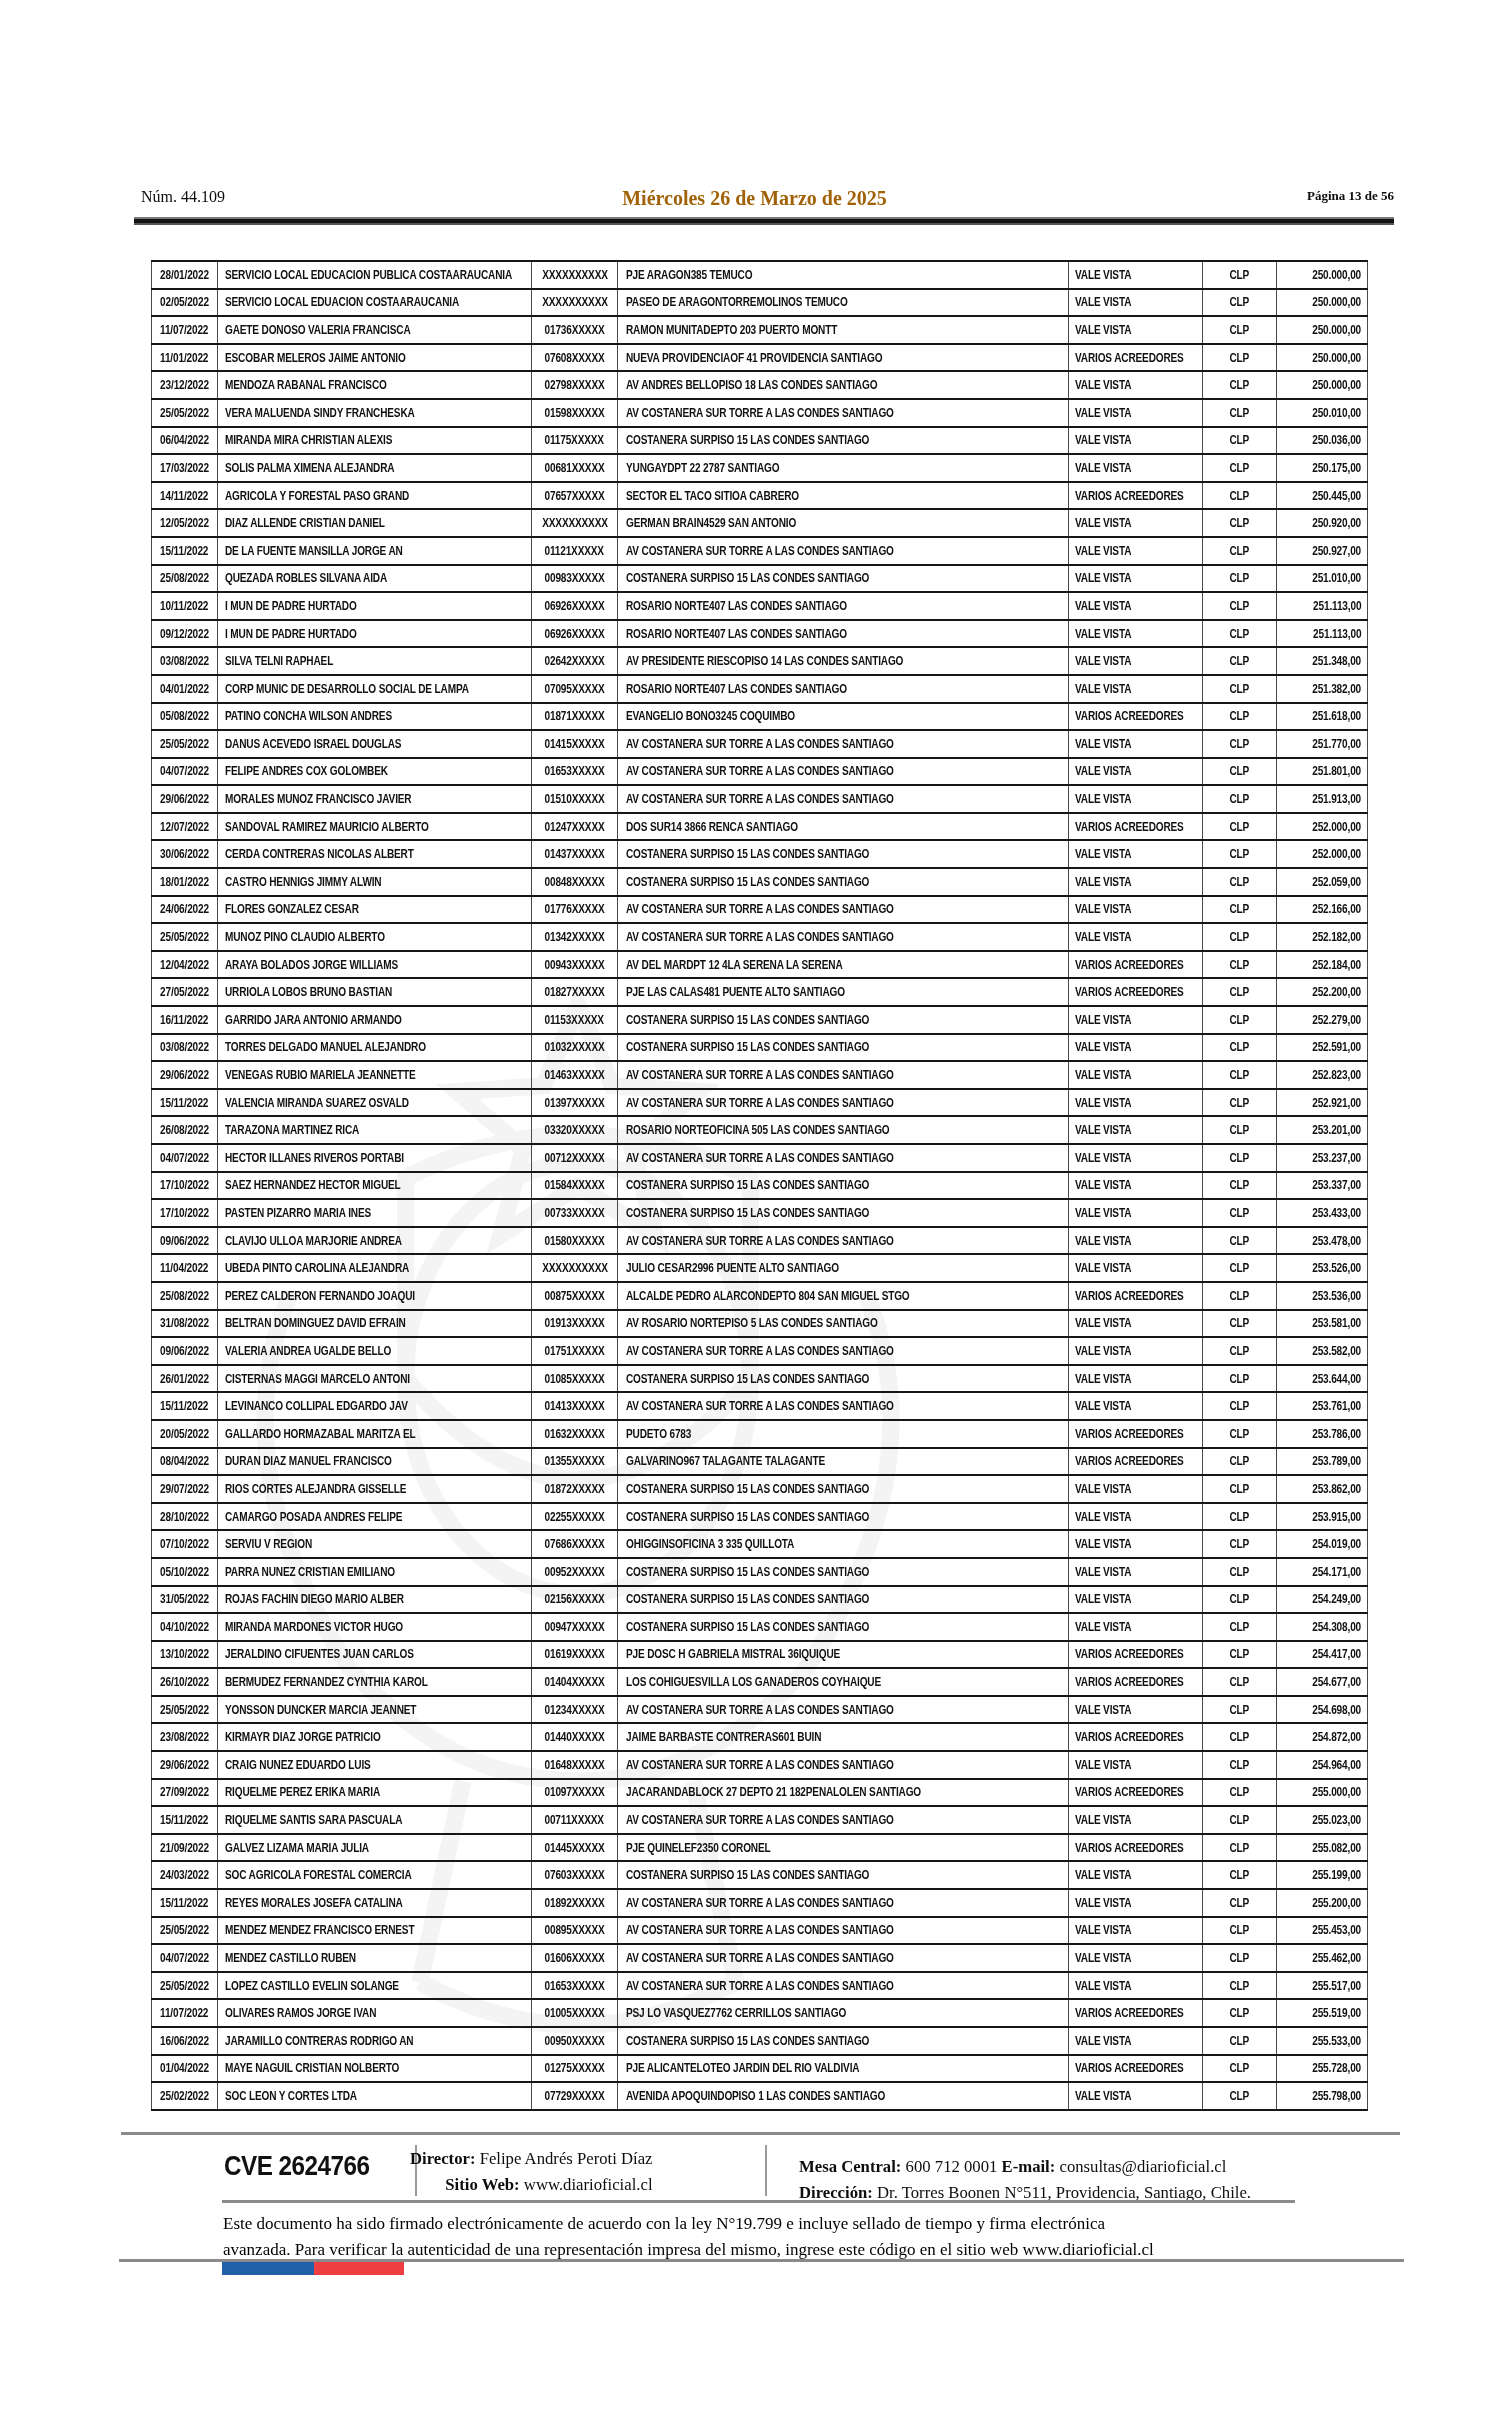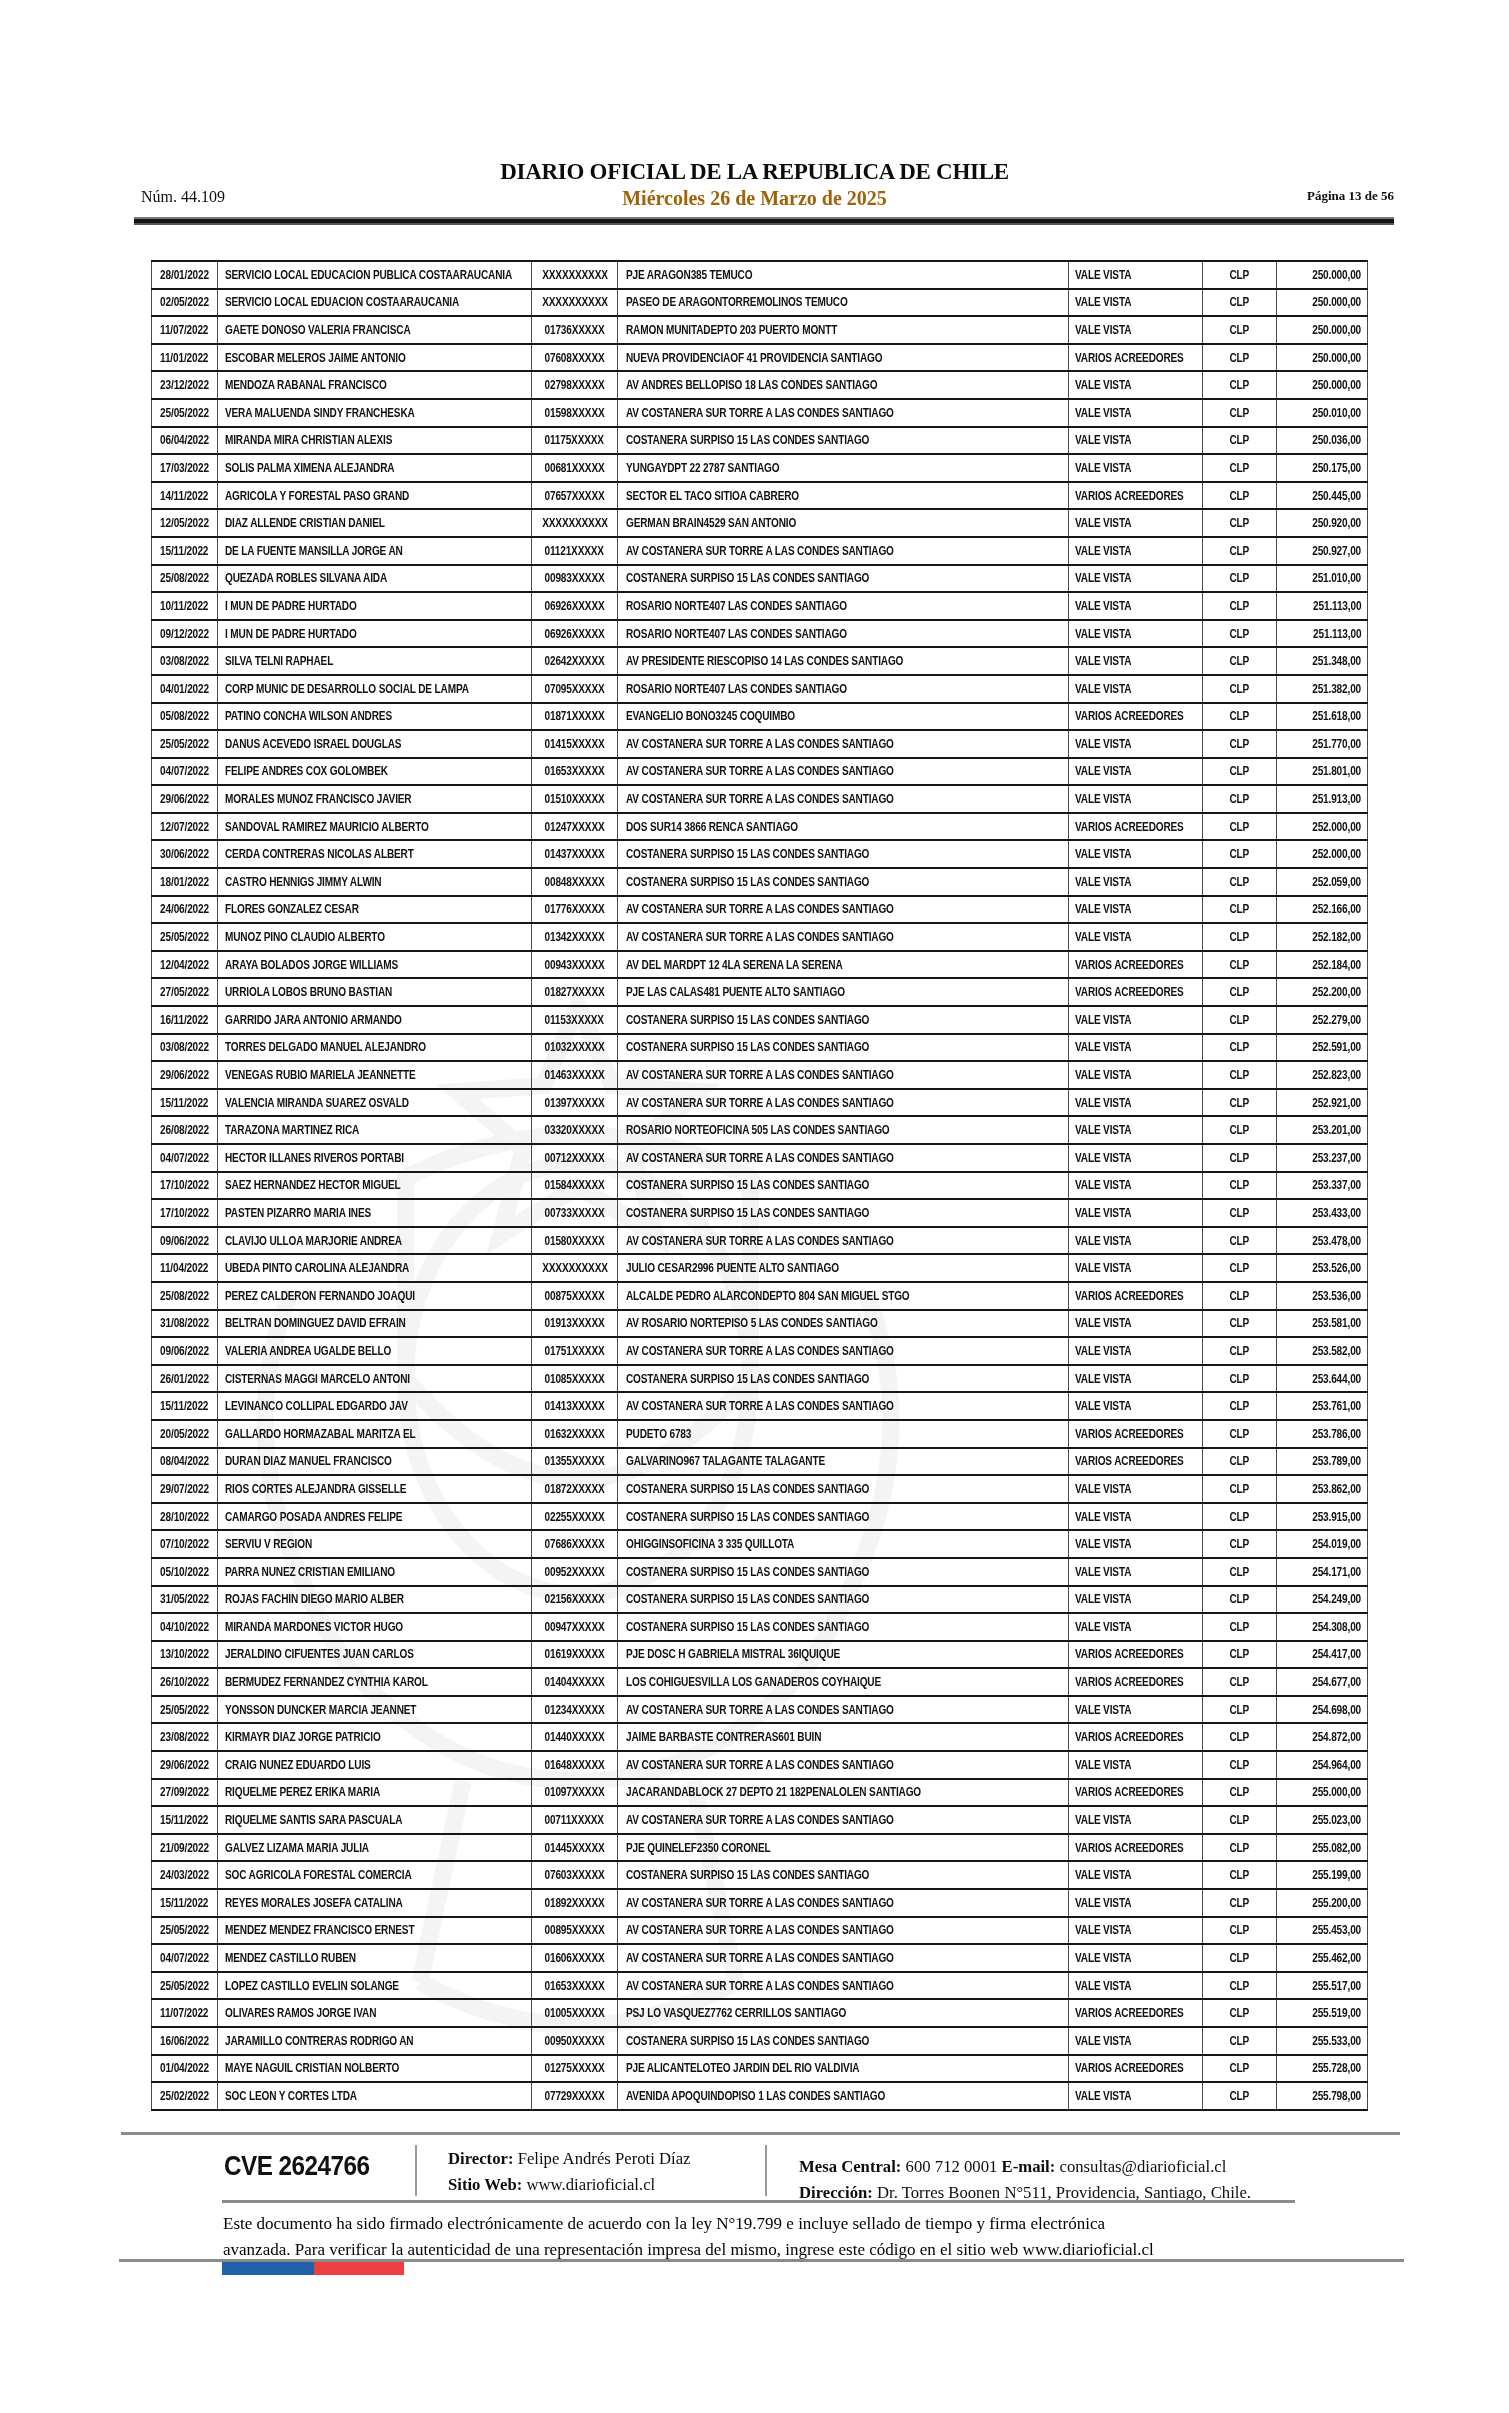--- a/index.html
+++ b/index.html
@@ -90,39 +90,38 @@
   }
   .vsep{position:absolute;width:1.7px;background:#9a9a9a;}
   #vsep1{left:415px;top:2145px;height:51px;}
   #vsep2{left:765px;top:2145px;height:51px;}
   .footer-serif{
     position:absolute;
     font-family:"Liberation Serif",serif;
     font-size:16.7px;color:#0d0d0d;line-height:26px;
     white-space:nowrap;
   }
-  #director-block{left:448px;top:2146px;}
+  #director-block{left:410px;top:2146px;text-align:right;}
   #contact-block{left:799px;top:2146px;margin-top:8px;}
   .footer-serif b{font-weight:bold;}
   .legal-text{
     position:absolute;left:223px;top:2211px;width:1080px;
     font-family:"Liberation Serif",serif;
     font-size:17px;color:#000000;line-height:26px;
   }
   .flag{position:absolute;top:2262px;height:13.2px;}
   #flag-blue{left:222px;width:92px;background:var(--flag-blue,#2061a9);}
   #flag-red{left:314px;width:90px;background:var(--flag-red,#ef3e42);}
 </style>
 </head>
 <body style="--flag-blue: #2061a9; --flag-red: #ef3e42; --rule-gray: #8a8a8a;">
 
 <div class="page">
 
   <div class="issue-number">Núm. 44.109</div>
-  <div class="masthead-title">DIARIO OFICIAL DE LA REPUBLICA DE CHILE</div>
   <div class="masthead-date">Miércoles 26 de Marzo de 2025</div>
   <div class="page-label">Página 13 de 56</div>
   <div class="header-rule"></div>
 
   <svg class="watermark" viewBox="0 0 270 440" xmlns="http://www.w3.org/2000/svg">
     <g fill="none" stroke="#444" stroke-width="6">
       <ellipse cx="135" cy="190" rx="60" ry="75"></ellipse>
       <path d="M75 190 Q135 260 195 190 L195 120 Q135 90 75 120 Z"></path>
       <path d="M35 160 Q10 220 55 290 Q90 330 135 330 Q180 330 215 290 Q260 220 235 160"></path>
       <path d="M95 330 L80 400 M175 330 L190 400 M80 400 Q135 430 190 400"></path>

